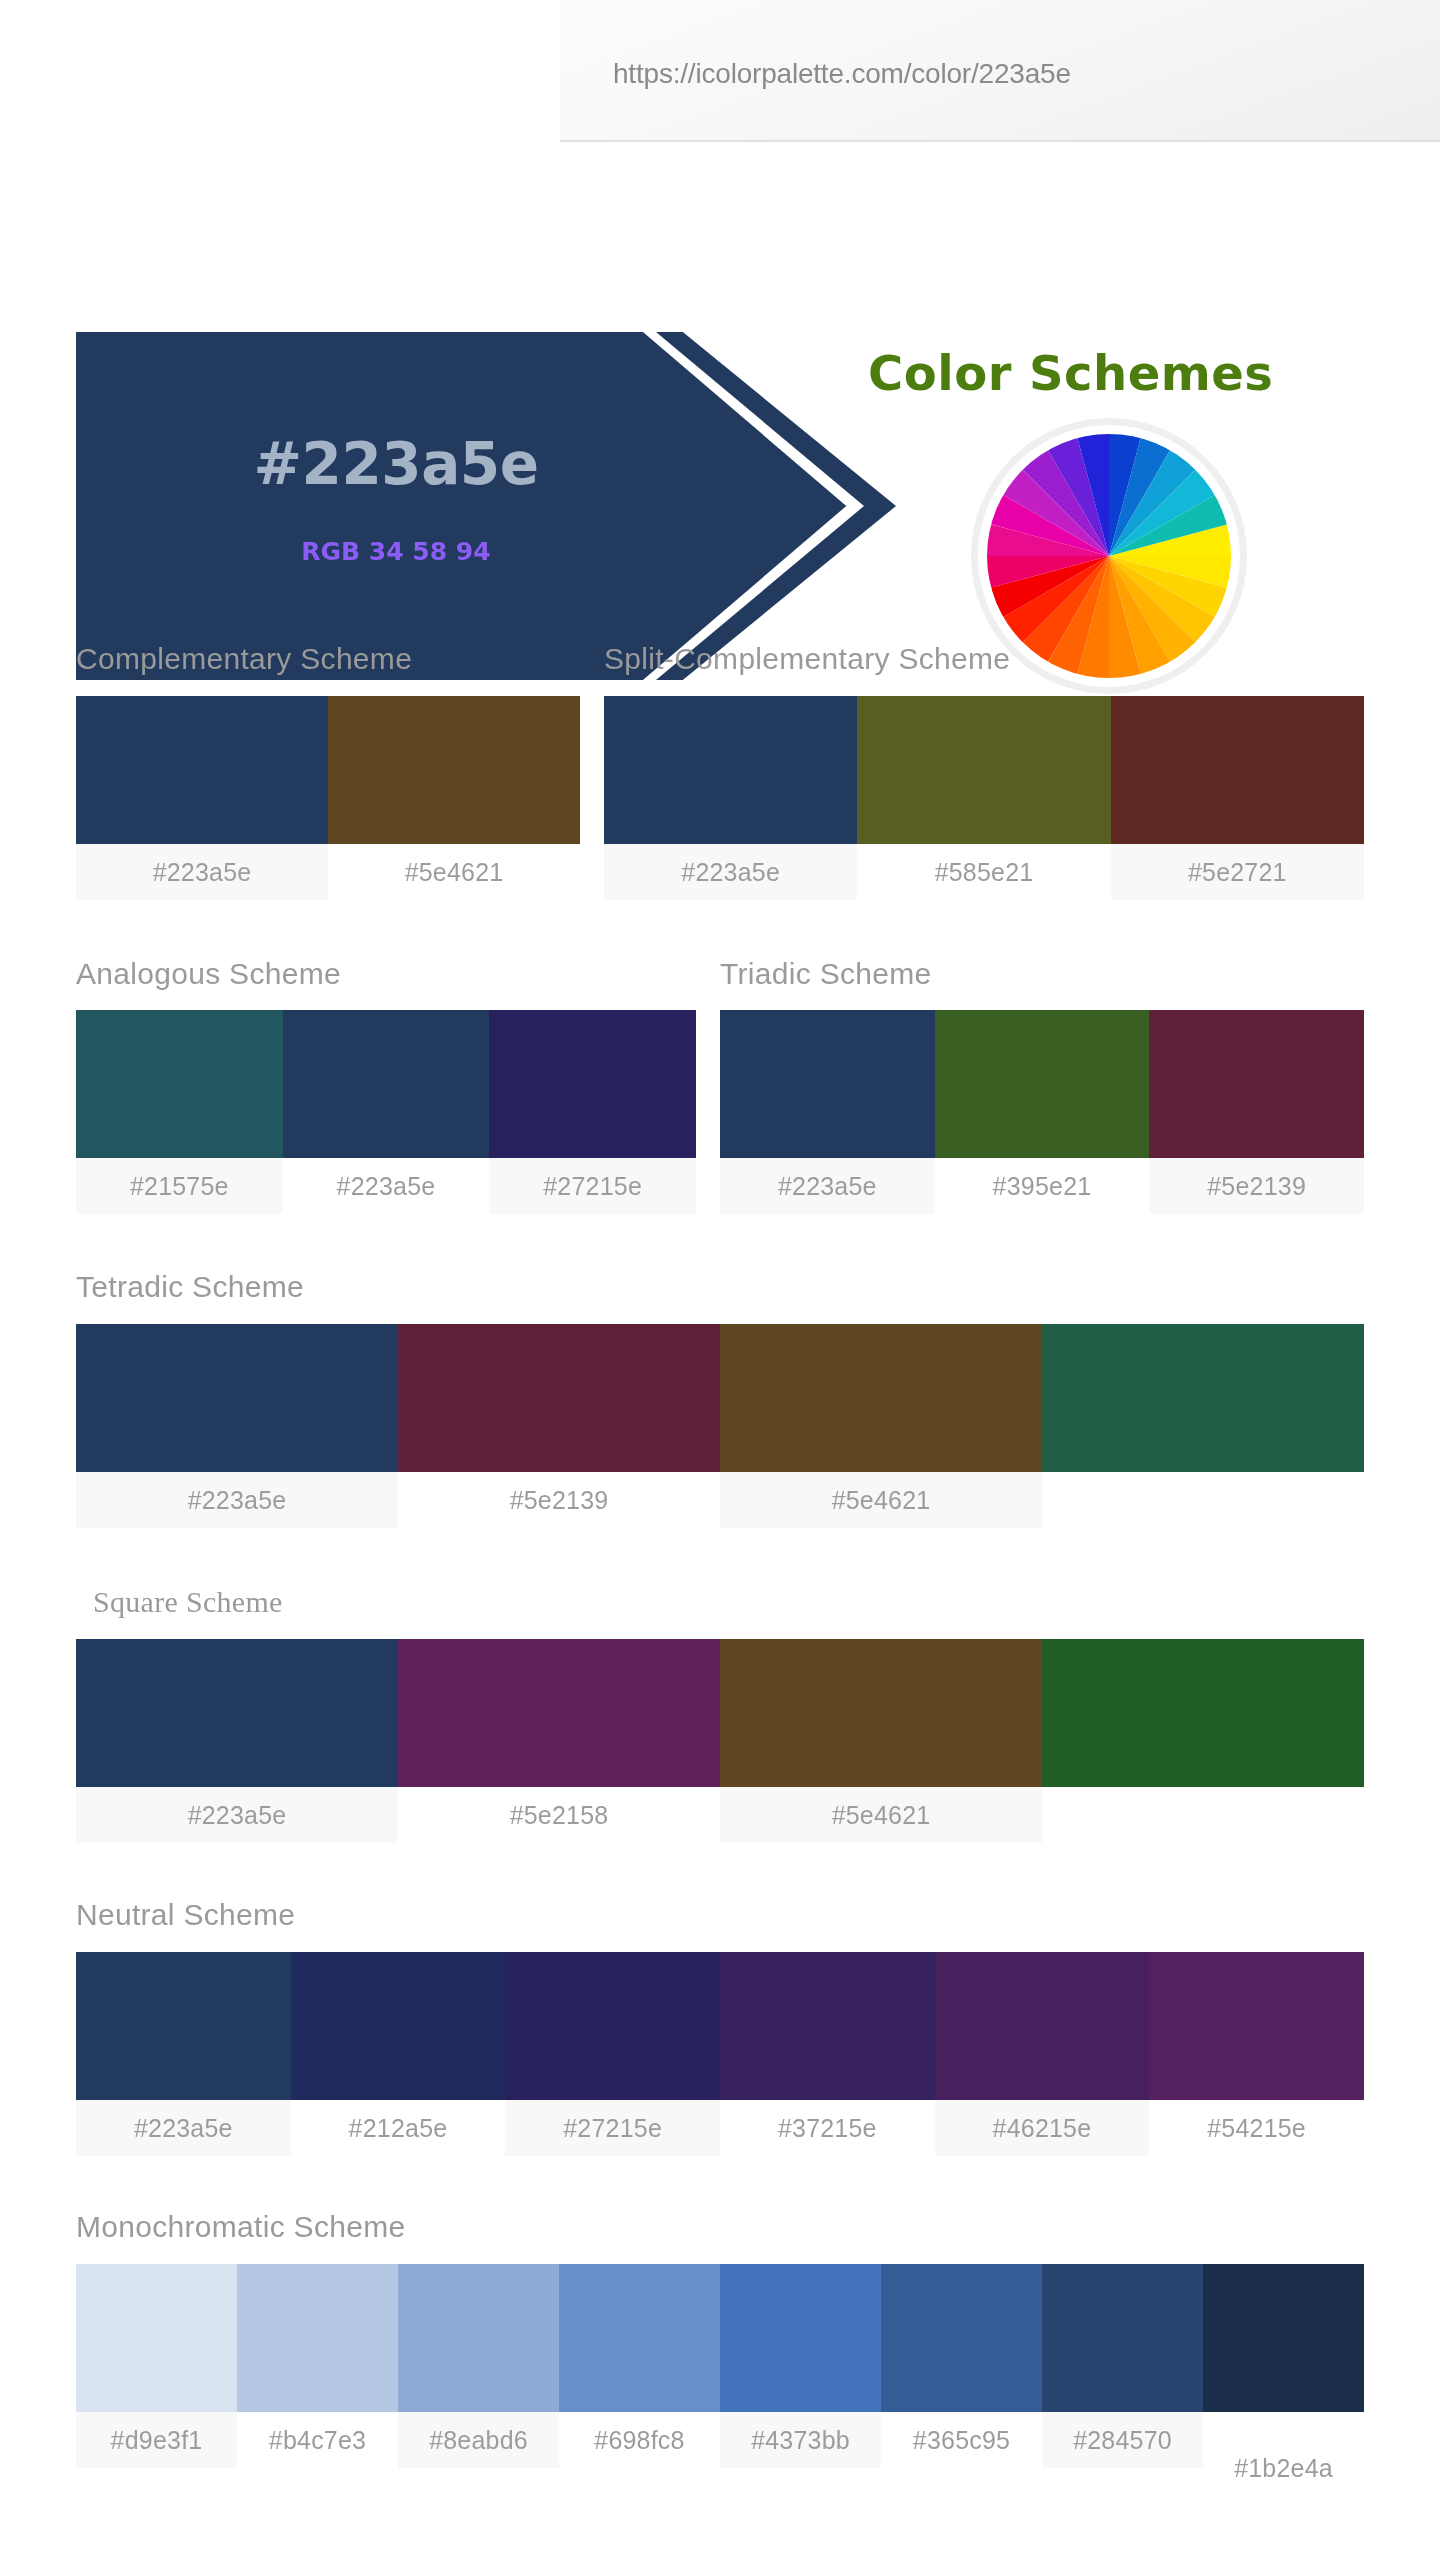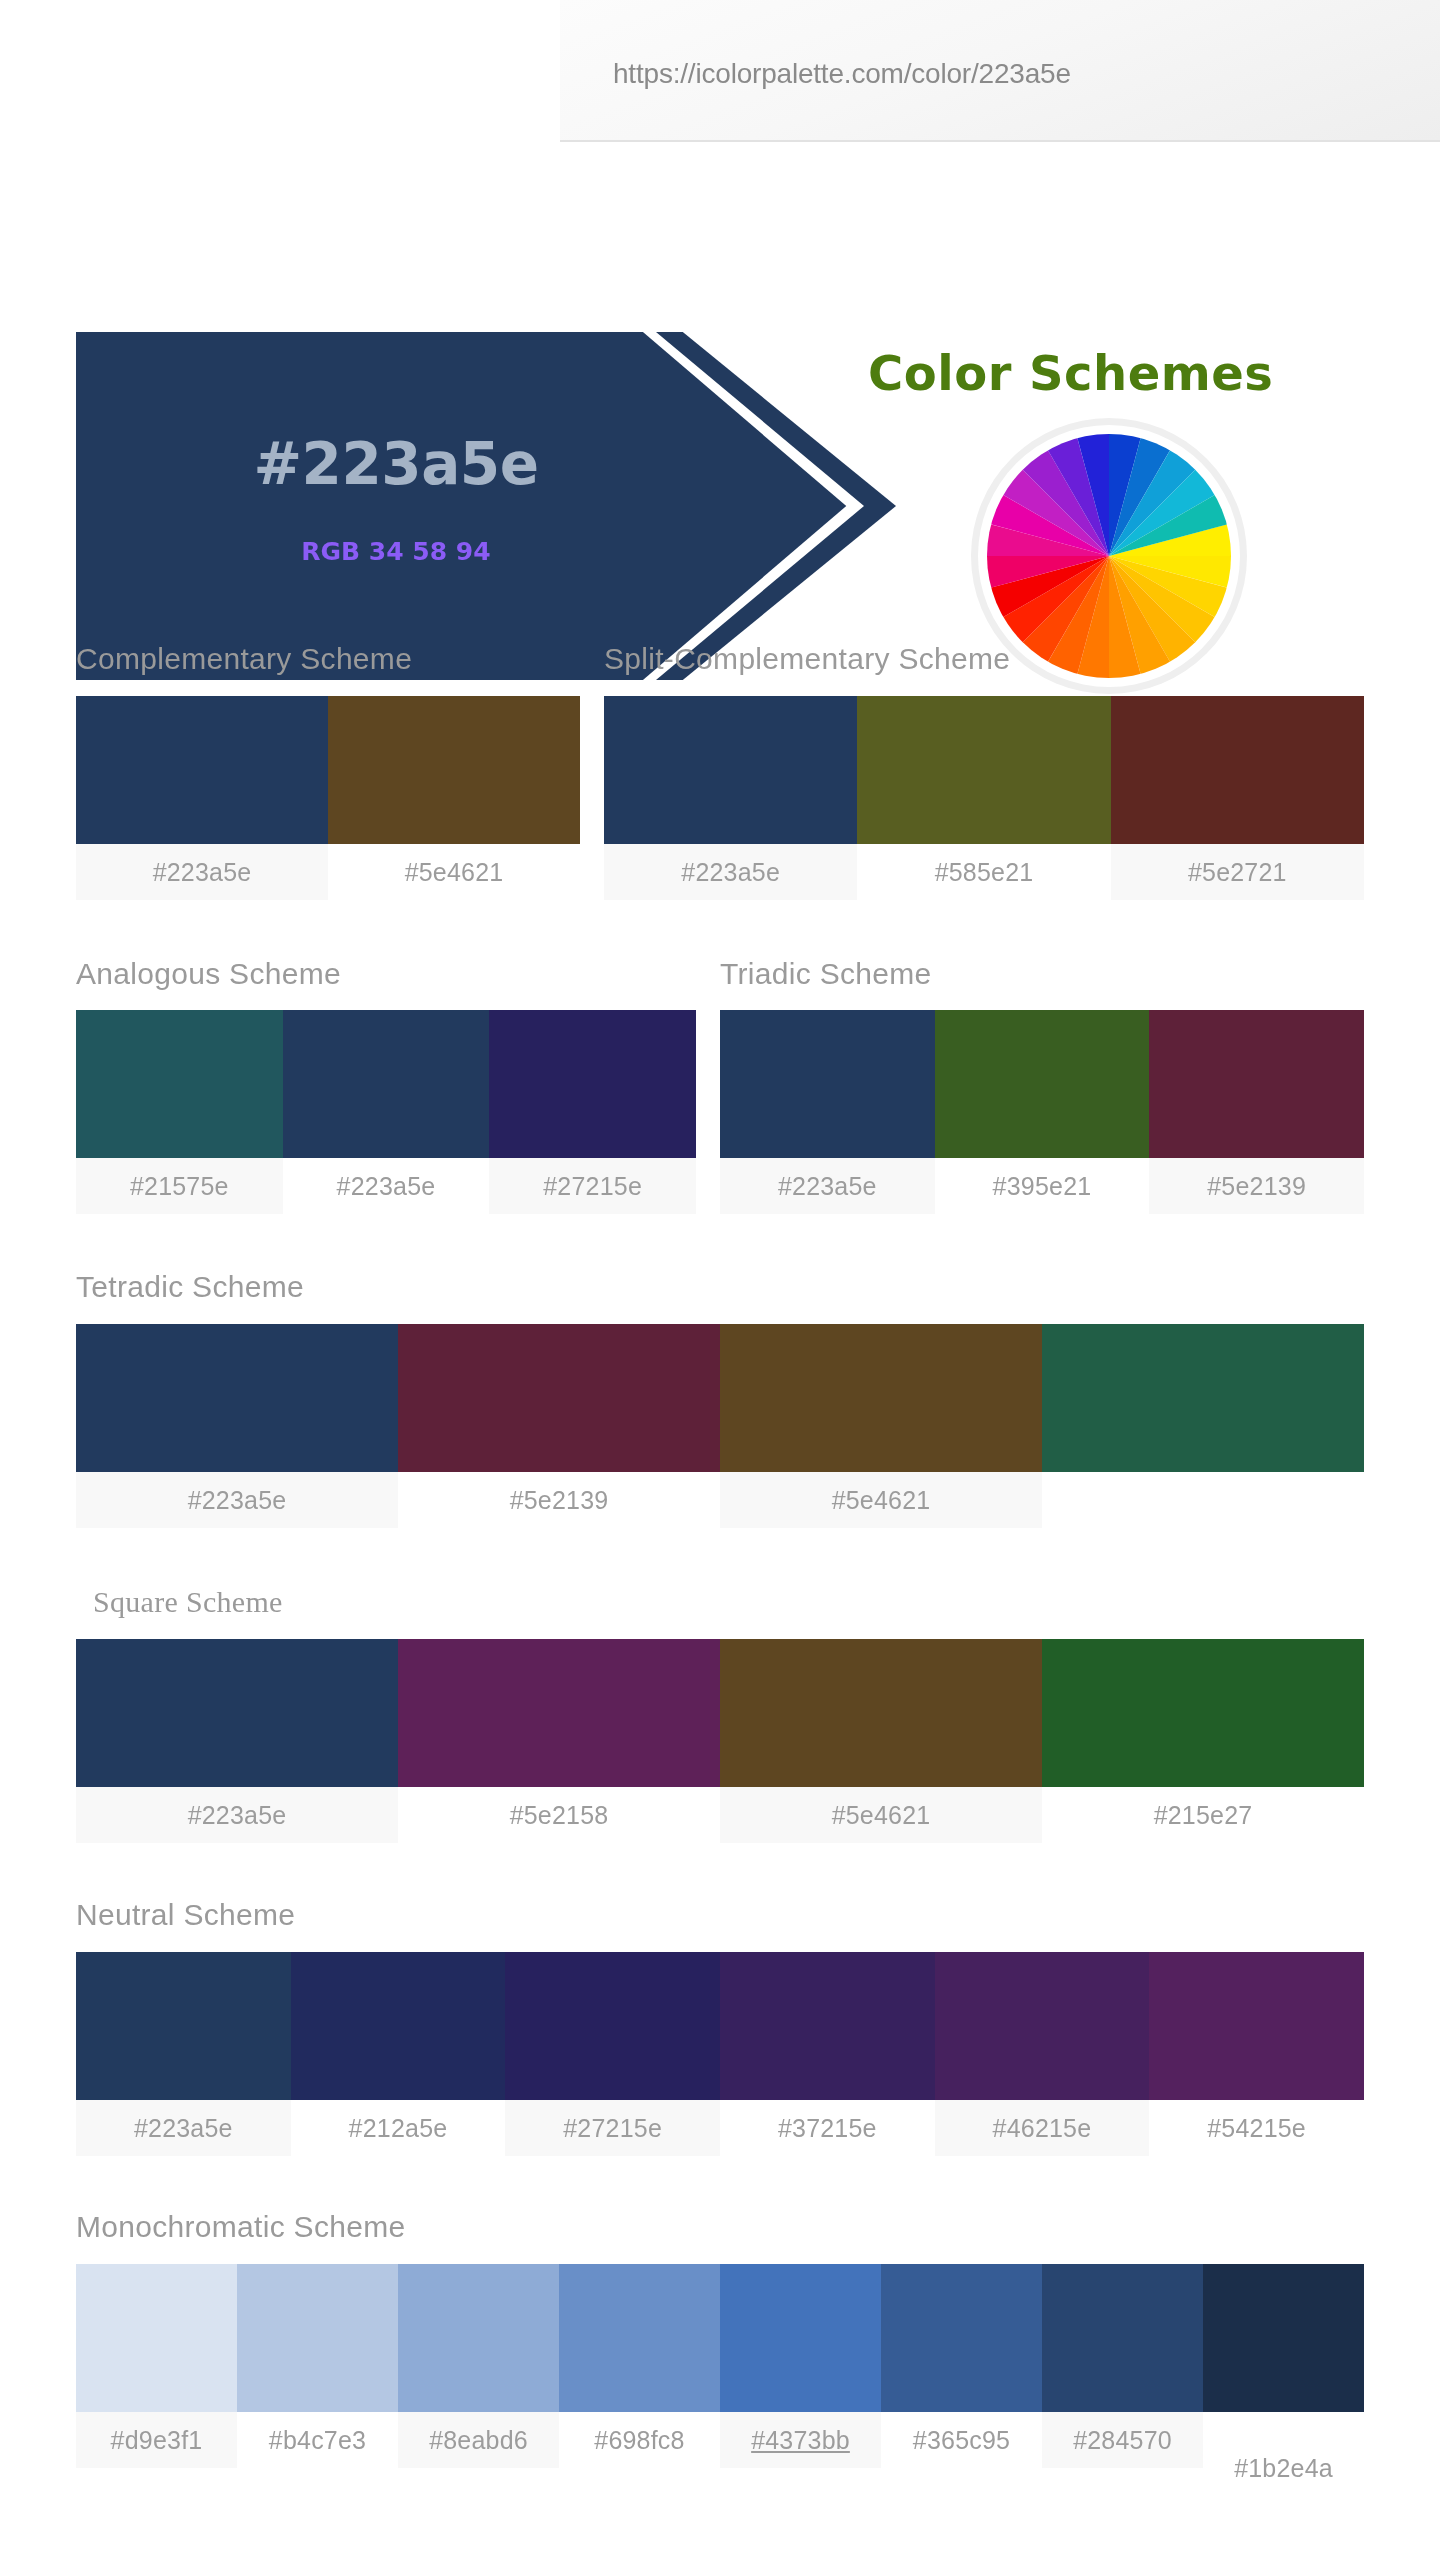--- a/index.html
+++ b/index.html
@@ -287,21 +287,20 @@
         <div class="bars">
           <div class="bar" style="background: rgb(34, 58, 94); width: 322px;"></div>
           <div class="bar" style="background: rgb(94, 33, 88); width: 322px;"></div>
           <div class="bar" style="background: rgb(94, 70, 33); width: 322px;"></div>
           <div class="bar" style="background: rgb(33, 94, 39); width: 322px;"></div>
         </div>
         <div class="labels">
           <div class="label alt" style="width: 322px;">#223a5e</div>
           <div class="label plain" style="width: 322px;">#5e2158</div>
           <div class="label alt" style="width: 322px;">#5e4621</div>
-          <div class="label plain" style="width: 322px;">#215e27</div>
         </div>
       </div>
       <div class="row scheme-title" style="left: 76px; top: 1898px;">Neutral Scheme</div>
       <div class="row" style="left: 76px; top: 1952px; width: 1288px;">
         <div class="bars">
           <div class="bar" style="background: rgb(34, 58, 94); width: 214.667px;"></div>
           <div class="bar" style="background: rgb(33, 42, 94); width: 214.667px;"></div>
           <div class="bar" style="background: rgb(39, 33, 94); width: 214.667px;"></div>
           <div class="bar" style="background: rgb(55, 33, 94); width: 214.667px;"></div>
           <div class="bar" style="background: rgb(70, 33, 94); width: 214.667px;"></div>
@@ -326,21 +325,21 @@
           <div class="bar" style="background: rgb(67, 115, 187); width: 161px;"></div>
           <div class="bar" style="background: rgb(54, 92, 149); width: 161px;"></div>
           <div class="bar" style="background: rgb(40, 69, 112); width: 161px;"></div>
           <div class="bar" style="background: rgb(27, 46, 74); width: 161px;"></div>
         </div>
         <div class="labels">
           <div class="label alt" style="width: 161px;">#d9e3f1</div>
           <div class="label plain" style="width: 161px;">#b4c7e3</div>
           <div class="label alt" style="width: 161px;">#8eabd6</div>
           <div class="label plain" style="width: 161px;">#698fc8</div>
-          <div class="label alt" style="width: 161px; text-decoration: underline;">#4373bb</div>
+          <div class="label alt" style="width: 161px;">#4373bb</div>
           <div class="label plain" style="width: 161px;">#365c95</div>
           <div class="label alt" style="width: 161px;">#284570</div>
           <div class="label plain" style="width: 161px; margin-top: 28px;">#1b2e4a</div>
         </div>
       </div>
     </div>
 
 </div>
 
 </body></html>

